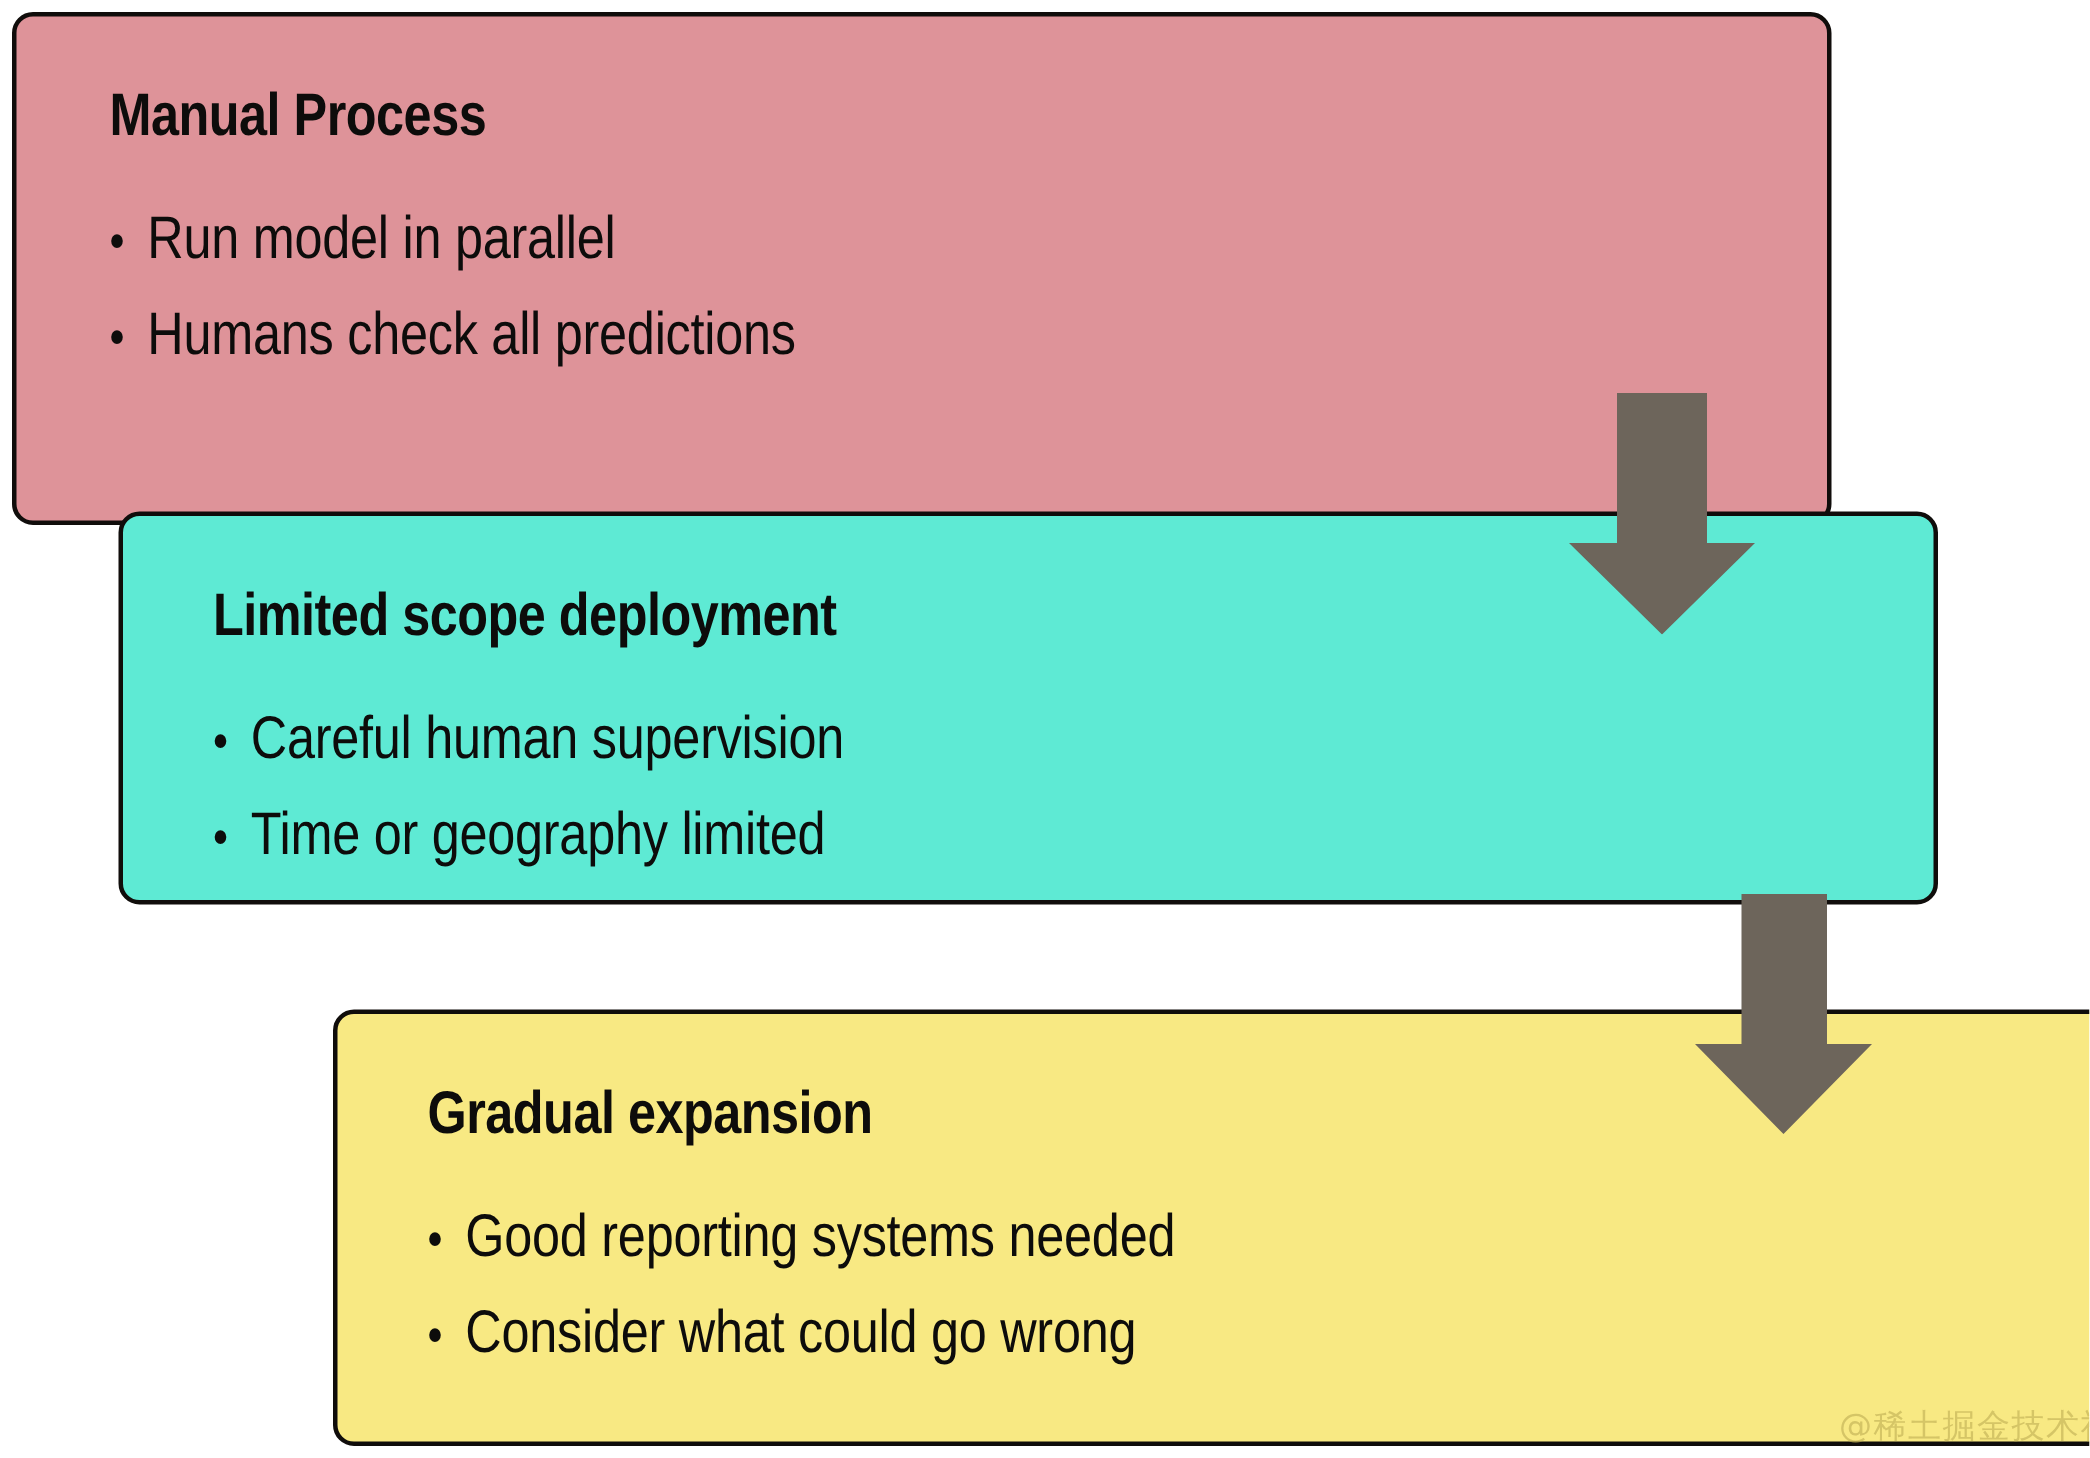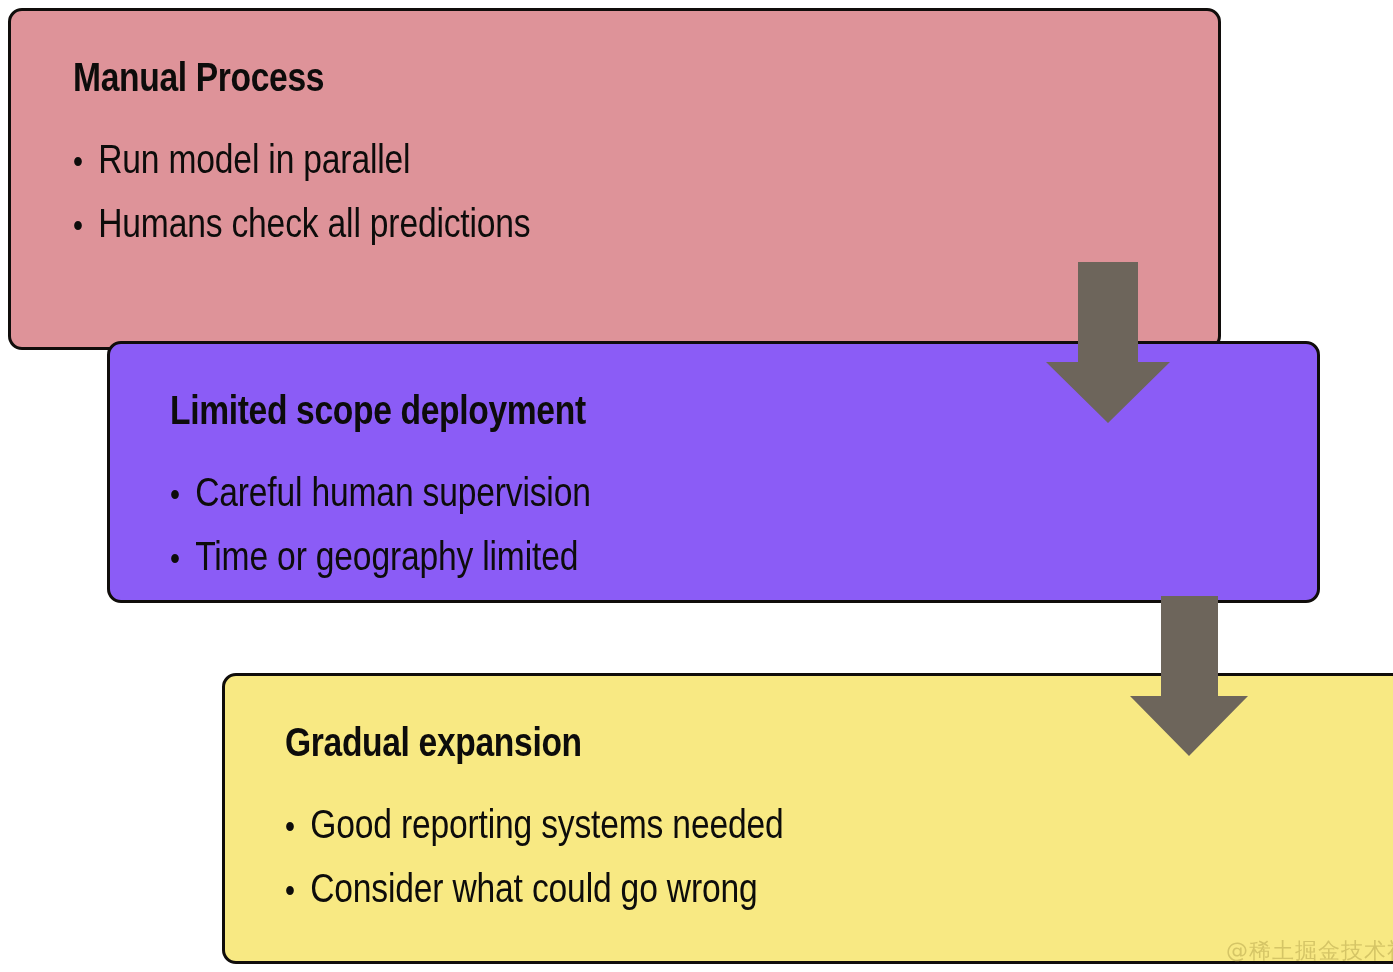--- a/index.html
+++ b/index.html
@@ -97,21 +97,21 @@
         <span class="bullet-dot">•</span>
         <span class="bullet-text">Run model in parallel</span>
       </li>
       <li class="bullet-item">
         <span class="bullet-dot">•</span>
         <span class="bullet-text">Humans check all predictions</span>
       </li>
     </ul>
   </div>
 
-  <div class="stage-box" id="box-2" style="left: 107px; top: 341px; width: 1213px; height: 262px; background-color: #8b5cf6; border-color: rgb(16, 13, 11);">
+  <div class="stage-box" id="box-2" style="left: 79px; top: 341px; width: 1213px; height: 262px; background-color: #5eead4; border-color: rgb(16, 13, 11);">
     <div class="box-title" style="left:60px; top:46px;">Limited scope deployment</div>
     <ul class="bullet-list" style="left:60px; top:128px;">
       <li class="bullet-item">
         <span class="bullet-dot">•</span>
         <span class="bullet-text">Careful human supervision</span>
       </li>
       <li class="bullet-item">
         <span class="bullet-dot">•</span>
         <span class="bullet-text">Time or geography limited</span>
       </li>

